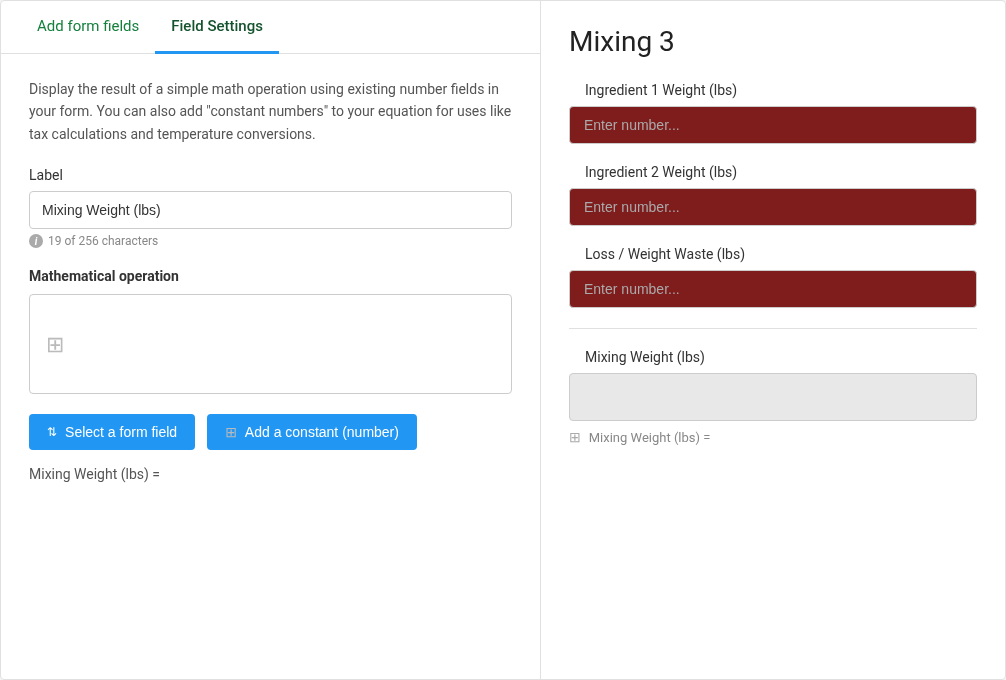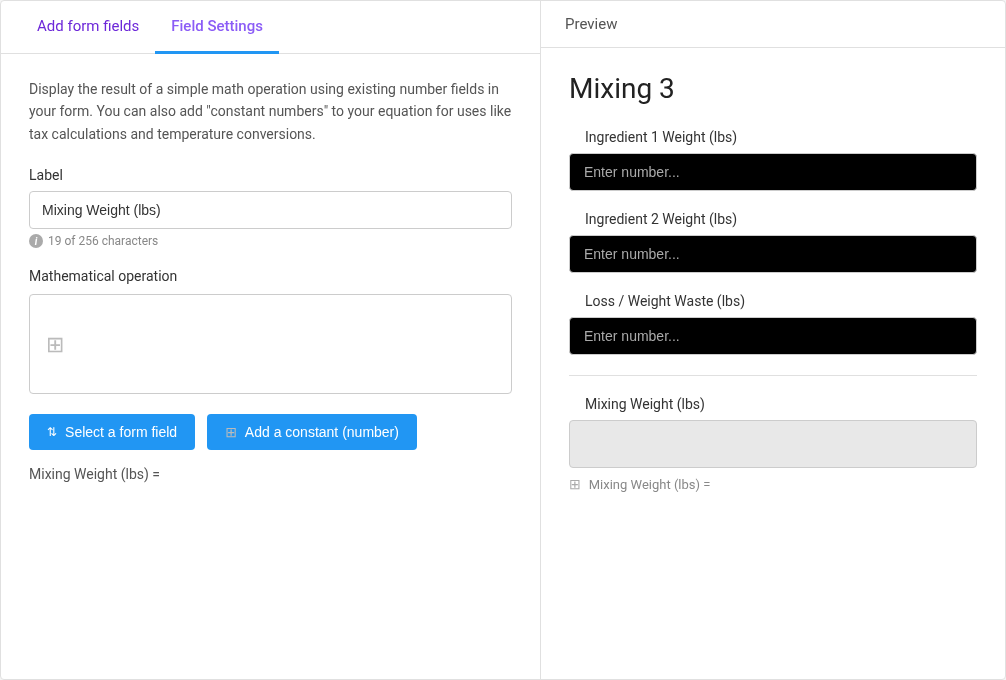--- a/index.html
+++ b/index.html
@@ -29,27 +29,27 @@
     }
     .tabs {
       display: flex;
       border-bottom: 1px solid #e0e0e0;
       padding: 0 20px;
     }
     .tab {
       padding: 16px 16px;
       font-size: 15px;
       cursor: pointer;
-      color: #6d28d9;
+      color: #15803d;
       border-bottom: 3px solid transparent;
       margin-bottom: -1px;
       text-decoration: none;
     }
     .tab.active {
-      color: #8b5cf6;
+      color: #14532d;
       border-bottom: 3px solid #2196f3;
       font-weight: 500;
     }
     .left-content {
       padding: 24px 28px;
       flex: 1;
       overflow-y: auto;
     }
     .section-title {
       font-size: 15px;
@@ -97,20 +97,21 @@
       align-items: center;
       justify-content: center;
       font-style: italic;
       font-weight: bold;
       flex-shrink: 0;
     }
     .math-label {
       font-size: 14px;
       color: #333;
       margin-bottom: 10px;
+      font-weight: bold;
     }
     .equation-box {
       border: 1px solid #ccc;
       border-radius: 4px;
       padding: 20px 16px;
       min-height: 100px;
       display: flex;
       align-items: center;
       gap: 12px;
       margin-bottom: 20px;
@@ -178,21 +179,21 @@
       margin-left: 16px;
     }
     .field-input {
       width: 100%;
       border: 1px solid #ccc;
       border-radius: 4px;
       padding: 10px 14px;
       font-size: 14px;
       color: #aaa;
       outline: none;
-      background: #000000;
+      background: #7f1d1d;
     }
     .field-input::placeholder { color: #aaa; }
     .calc-field {
       border-top: 1px solid #e0e0e0;
       padding-top: 20px;
     }
     .calc-result-box {
       width: 100%;
       background: #e8e8e8;
       border: 1px solid #ccc;
@@ -248,21 +249,20 @@
           <span class="grid-icon" style="font-size:14px;">⊞</span>
           <span>Add a constant (number)</span>
         </button>
       </div>
 
       <div class="formula-text">Mixing Weight (lbs) =</div>
     </div>
   </div>
 
   <div class="right-panel">
-    <div class="preview-header">Preview</div>
     <div class="preview-content">
       <div class="form-title">Mixing 3</div>
 
       <div class="field-group">
         <div class="field-label">Ingredient 1 Weight (lbs)</div>
         <input class="field-input" type="text" placeholder="Enter number..." style="">
       </div>
 
       <div class="field-group">
         <div class="field-label">Ingredient 2 Weight (lbs)</div>

